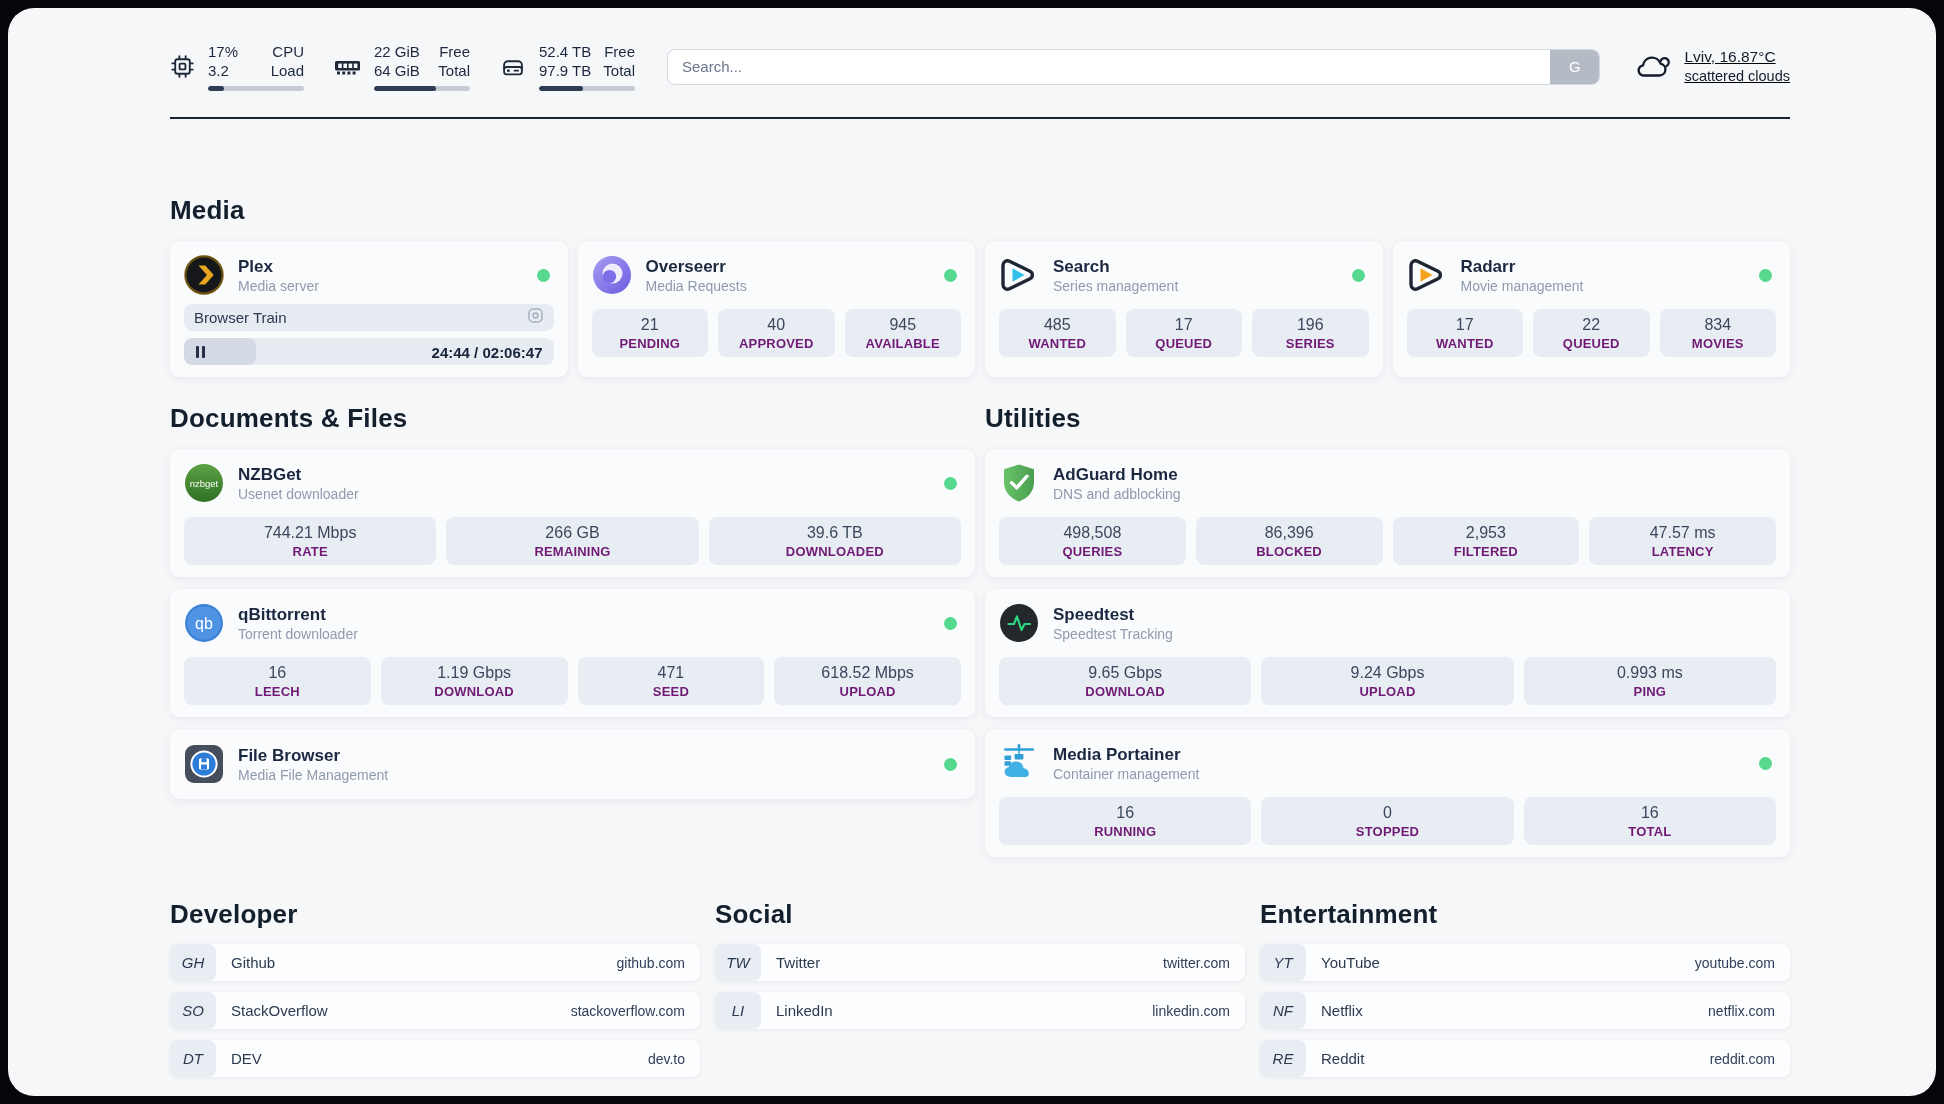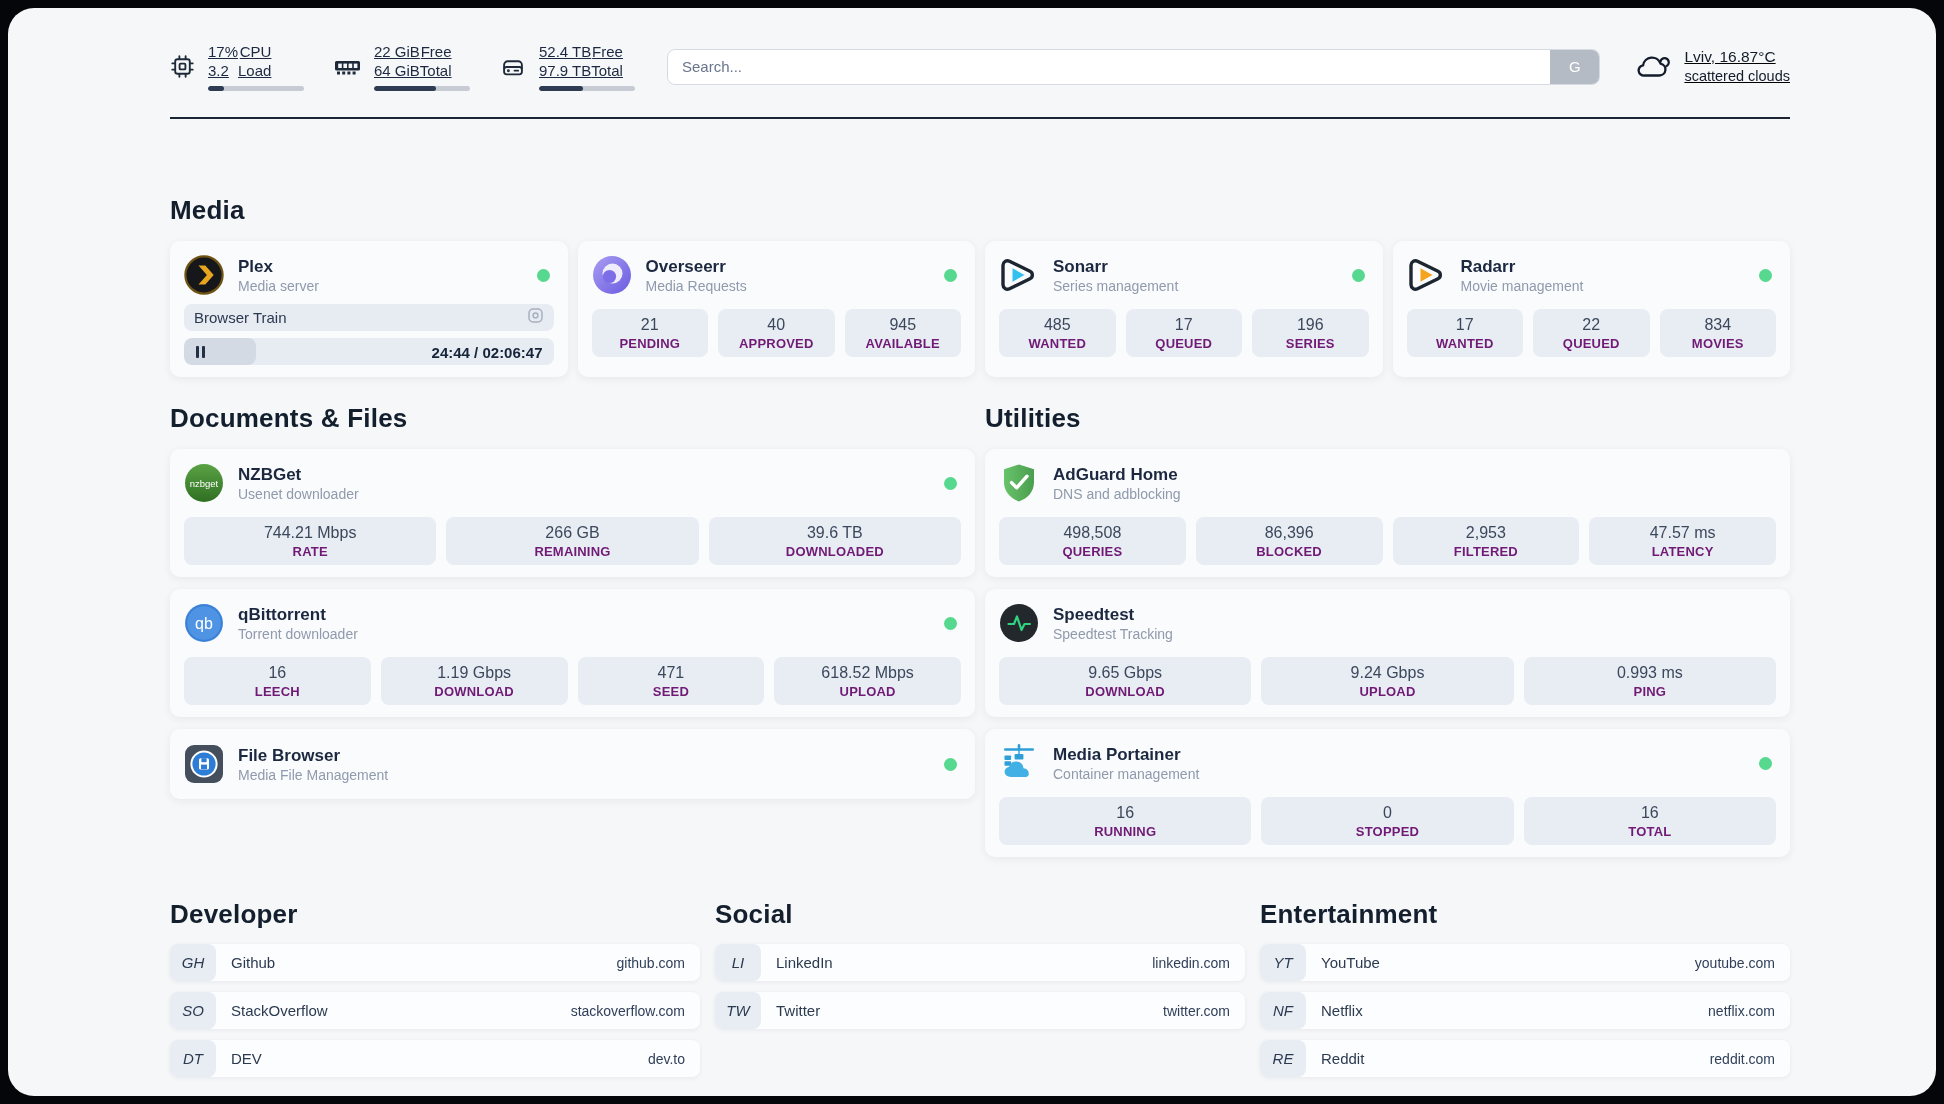--- a/index.html
+++ b/index.html
@@ -7,21 +7,21 @@
   body { background:#04060a; font-family:"Liberation Sans", sans-serif; position:relative; }
   .panel { position:absolute; inset:8px; background:#f6f7f9; border-radius:26px; overflow:hidden; }
   .content { margin-left:162px; width:1620px; }
 
   
   .topbar { display:flex; align-items:center; padding-top:34px; }
   .sys-group { display:flex; gap:30px; align-items:center; }
   .sys-widget { display:flex; gap:13px; align-items:center; }
   .sys-icon { display:flex; align-items:center; }
   .sys-body { position:relative; width:96px; padding-bottom:11px; }
-  .sys-cols { display:flex; font-size:15px; color:#1d2940; font-weight:500; line-height:19px;text-decoration:underline; }
+  .sys-cols { display:flex; justify-content:space-between; font-size:15px; color:#1d2940; font-weight:500; line-height:19px; }
   .sys-col.right { text-align:right; }
   .sys-bar { position:absolute; left:0; right:0; bottom:0; height:5px; border-radius:3px; background:#c7ccd4; overflow:hidden; }
   .sys-fill { height:100%; background:#2e3c53; border-radius:3px; }
 
   .searchbox { flex:1; margin:0 36px 0 32px; position:relative; height:36px; }
   .searchbox input { width:100%; height:36px; border:1px solid #d6dbe3; border-radius:8px; background:#fff;
     padding:0 62px 0 14px; font-size:15px; color:#2c3a50; font-family:inherit; outline:none; }
   .searchbox input::placeholder { color:#69758a; }
   .g-btn { position:absolute; right:1px; top:1px; width:49px; height:34px; border:none; border-radius:0 7px 7px 0;
     background:#b4bbc5; color:#fff; font-size:15px; font-weight:500; cursor:pointer; font-family:inherit; }
@@ -264,21 +264,21 @@
 
     <div class="card">
       <div class="app-header">
         <span class="app-icon">
           <svg width="40" height="40" viewBox="0 0 40 40" fill="none">
             <path d="M10.5 6.2 31 16.3a4.1 4.1 0 0 1 0 7.4L10.5 33.8A4.5 4.5 0 0 1 4 29.8V10.2a4.5 4.5 0 0 1 6.5-4z" stroke="#1d2531" stroke-width="3.4" stroke-linejoin="round"></path>
             <path d="M13.5 13.2v13.6l12-6.8z" fill="#33c0ef"></path>
           </svg>
         </span>
         <div class="app-meta">
-          <div class="app-name">Sonarr</div>
+          <div class="app-name">Search</div>
           <div class="app-sub">Series management</div>
         </div>
         <span class="dot"></span>
       </div>
       <div class="stats">
         <div class="stat">
           <div class="stat-value">485</div>
           <div class="stat-label">WANTED</div>
         </div>
         <div class="stat">
@@ -554,29 +554,29 @@
           <span class="link-name">DEV</span>
           <span class="link-url">dev.to</span>
         </div>
       </div>
     </div>
 
     <div>
       <h2 class="section-title">Social</h2>
       <div class="links-stack">
         <div class="link-row">
+          <span class="link-abbr">TW</span>
+          <span class="link-name">Twitter</span>
+          <span class="link-url">twitter.com</span>
+        </div>
+        <div class="link-row">
           <span class="link-abbr">LI</span>
           <span class="link-name">LinkedIn</span>
           <span class="link-url">linkedin.com</span>
         </div>
-        <div class="link-row">
-          <span class="link-abbr">TW</span>
-          <span class="link-name">Twitter</span>
-          <span class="link-url">twitter.com</span>
-        </div>
       </div>
     </div>
 
     <div>
       <h2 class="section-title">Entertainment</h2>
       <div class="links-stack">
         <div class="link-row">
           <span class="link-abbr">YT</span>
           <span class="link-name">YouTube</span>
           <span class="link-url">youtube.com</span>

